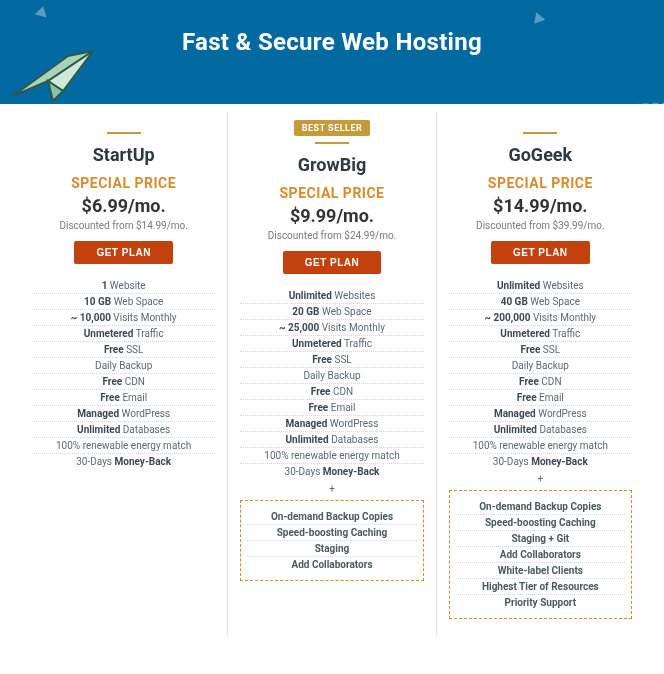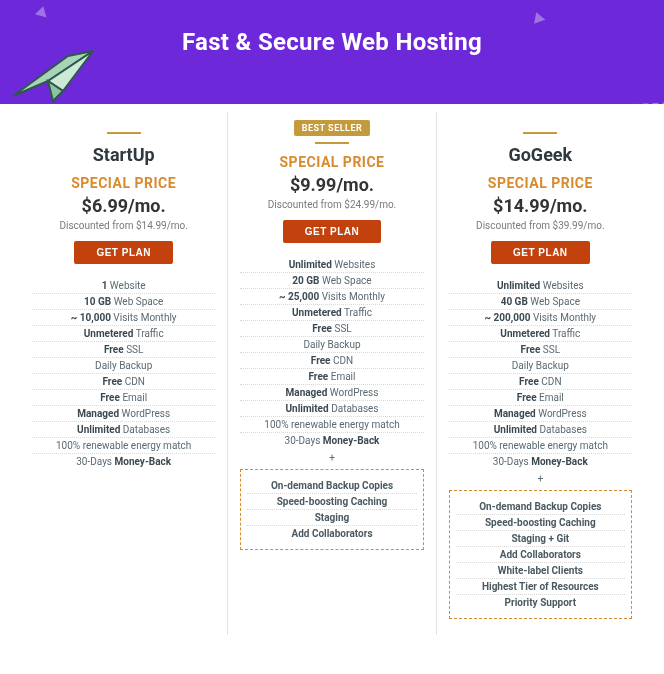--- a/index.html
+++ b/index.html
@@ -1,17 +1,17 @@
 <!DOCTYPE html>
 <html><head>
 <meta charset="utf-8">
 <style>
   * { box-sizing: border-box; margin: 0; padding: 0; }
   body { font-family: -apple-system, BlinkMacSystemFont, "Segoe UI", Roboto, Helvetica, Arial, sans-serif; background: #fff; color: #3b3b3b; width: 664px; }
-  .hero { background: #6d28d9; color: #fff; text-align: center; padding: 28px 20px 40px; position: relative; overflow: hidden; }
+  .hero { background: #0369a1; color: #fff; text-align: center; padding: 28px 20px 40px; position: relative; overflow: hidden; }
   .hero::after { content:""; position:absolute; left:-20px; right:-20px; top:120px; height:200px; border-top:2px dashed rgba(255,255,255,0.35); transform: rotate(-3deg); pointer-events:none;}
   .hero-icon { position: absolute; left: 8px; top: 46px; }
   .hero-title { font-size: 24px; font-weight: 700; margin-bottom: 8px; letter-spacing: .3px; }
   .hero-sub { font-size: 11px; font-weight: 700; letter-spacing: 1px; text-transform: uppercase; margin-bottom: 18px; opacity:.95; }
   .hero-trusted { font-size: 10.5px; font-style: italic; opacity: .95; }
   .tri { position:absolute; width:0; height:0; border-left:6px solid transparent; border-right:6px solid transparent; border-bottom:10px solid rgba(255,255,255,.35); }
   .tri.t1{ left:36px; top:6px; transform:rotate(15deg);} .tri.t2{ right:120px; top:12px; transform:rotate(-20deg);} .tri.t3{ right:30px; top:120px; transform:rotate(35deg);} 
   .plans { display: flex; padding: 8px 20px 30px; gap: 0; }
   .plan { flex: 1; text-align: center; padding: 8px 12px 16px; font-size: 10px; color: #555; position: relative; }
   .plan + .plan { border-left: 1px solid #e2e2e2; }
@@ -58,21 +58,21 @@
         <li><b class="">Unmetered</b> Traffic</li>
         <li><b class="">Free</b> SSL</li>
         <li>Daily Backup</li>
         <li><b class="">Free</b> CDN</li>
         <li><b class="">Free</b> Email</li>
         <li><b class="">Managed</b> WordPress</li>
         <li><b class="">Unlimited</b> Databases</li>
         <li>100% renewable energy match</li>
         <li>30-Days <b>Money-Back</b></li>
       </ul></div>
-    <div class="plan"><div class="badge">BEST SELLER</div><div class="rule"></div><div class="special">SPECIAL PRICE</div><div class="price">$9.99/mo.</div><div class="discount">Discounted from $24.99/mo.</div><button class="btn">GET PLAN</button><ul class="features">
+    <div class="plan"><div class="badge">BEST SELLER</div><div class="rule"></div><div class="plan-name">GrowBig</div><div class="special">SPECIAL PRICE</div><div class="price">$9.99/mo.</div><div class="discount">Discounted from $24.99/mo.</div><button class="btn">GET PLAN</button><ul class="features">
         <li><b class="hl">Unlimited</b> Websites</li>
         <li><b class="hl">20 GB</b> Web Space</li>
         <li><b class="hl">~ 25,000</b> Visits Monthly</li>
         <li><b class="">Unmetered</b> Traffic</li>
         <li><b class="">Free</b> SSL</li>
         <li>Daily Backup</li>
         <li><b class="">Free</b> CDN</li>
         <li><b class="">Free</b> Email</li>
         <li><b class="">Managed</b> WordPress</li>
         <li><b class="">Unlimited</b> Databases</li>

